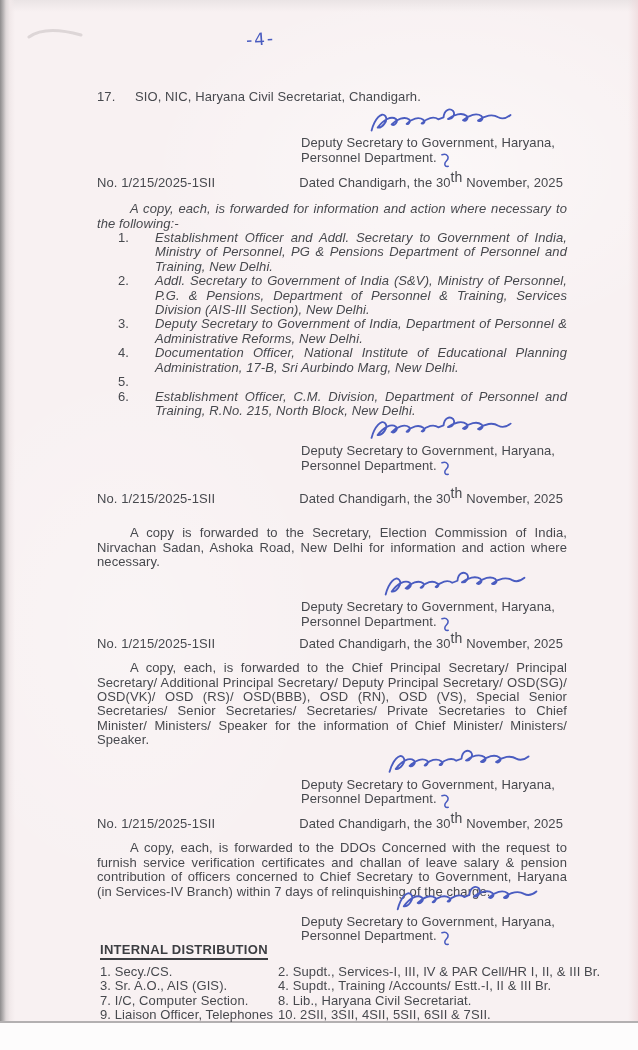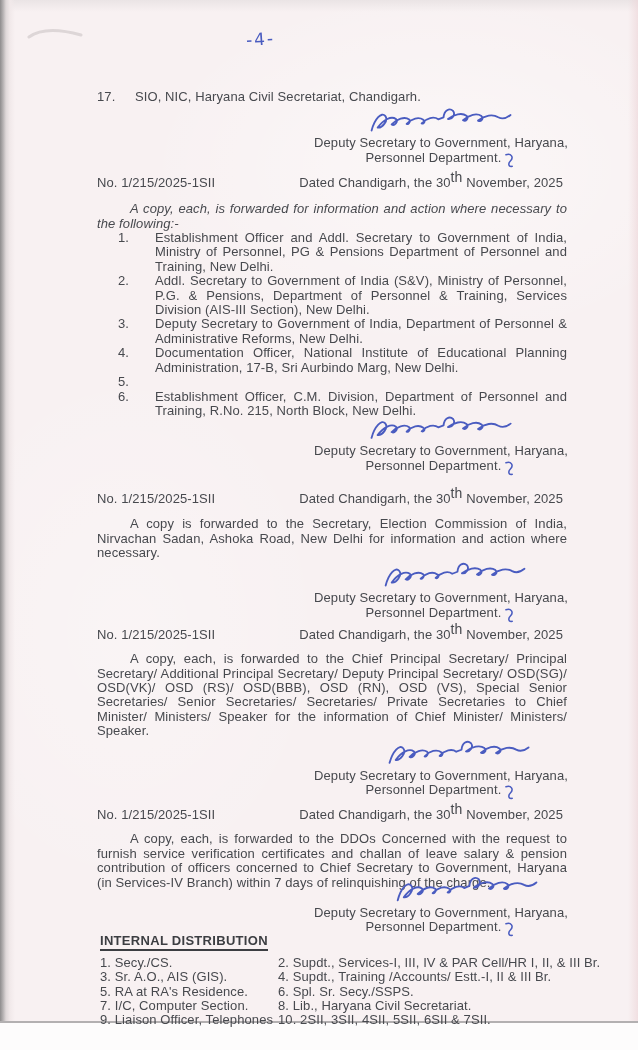--- a/index.html
+++ b/index.html
@@ -38,38 +38,38 @@
     position:absolute; left:97px; top:4px; width:470px;
     font-size:13px; line-height:14.4px; letter-spacing:.1px;
   }
   .li17 { margin-top:86px; display:flex; }
   .li17 .num { width:38px; flex:none; }
   .para { text-align:justify; text-indent:33px; margin:0; }
   .p1 { margin-top:12px;font-style:italic; }
   .list { margin-top:0; }
   .li { display:flex; padding-left:21px; }
   .li .num { width:37px; flex:none; }
-  .li .litxt { flex:1; text-align:justify; }
+  .li .litxt { flex:1; text-align:justify;font-style:italic; }
   .refline { display:flex; justify-content:space-between; align-items:baseline;gap:36px; }
   .refdate { padding-right:4px; }
   sup { font-size:14px; line-height:0; }
-  .sigblock { width:280px; margin-left:auto; margin-right:-14px; text-align:center; }
+  .sigblock { width:280px; margin-left:auto; margin-right:-14px; }
   .sig { display:block; margin:0 auto; width:160px; height:30px; stroke:var(--ink);
          fill:none; stroke-width:2.1; stroke-linecap:round; stroke-linejoin:round; }
   .sig-a { transform:rotate(-2deg); }
   .sig-b { transform:rotate(-1.5deg); width:152px; }
   .sig-c { transform:rotate(-2.5deg) translateX(14px); width:168px; }
   .sig-d { transform:rotate(-2deg) translateX(18px); width:162px; }
   .sig-e { transform:rotate(-3deg) translateX(26px); width:178px; }
   .hook { width:13px; height:16px; vertical-align:-7px; margin-left:2px;
           stroke:var(--ink); fill:none; stroke-width:1.7; stroke-linecap:round; }
   .mt-ref1 { margin-top:7px; }
   .mt-sig2 { margin-top:-4px; }
   .mt-ref2 { margin-top:15px; }
-  .mt-p2   { margin-top:11px; }
+  .mt-p2   { margin-top:20px; }
   .mt-sig3 { margin-top:1px; }
   .mt-ref3 { margin-top:4px; }
   .mt-p3   { margin-top:10px; }
   .mt-sig4 { margin-top:0px; }
   .mt-ref4 { margin-top:7px; }
   .mt-p4   { margin-top:10px; }
   .mt-sig5 { margin-top:-14px; }
   .dist { margin-top:-4px; margin-left:3px; width:528px; }
   .dist-head { display:inline-block; font-weight:700; color:#3c3e42;
                border-bottom:2px solid #3c3e42; letter-spacing:.3px; }
@@ -226,24 +226,20 @@
       <div class="dist-rows">
         <div class="dist-row">
           <span class="dist-left">1. Secy./CS.</span>
           <span class="dist-right">2. Supdt., Services-I, III, IV &amp; PAR Cell/HR I, II, &amp; III Br.</span>
         </div>
         <div class="dist-row">
           <span class="dist-left">3. Sr. A.O., AIS (GIS).</span>
           <span class="dist-right">4. Supdt., Training /Accounts/ Estt.-I, II &amp; III Br.</span>
         </div>
         <div class="dist-row">
-          <span class="dist-left">5. RA at RA's Residence.</span>
-          <span class="dist-right">6. Spl. Sr. Secy./SSPS.</span>
-        </div>
-        <div class="dist-row">
           <span class="dist-left">7. I/C, Computer Section.</span>
           <span class="dist-right">8. Lib., Haryana Civil Secretariat.</span>
         </div>
         <div class="dist-row">
           <span class="dist-left">9. Liaison Officer, Telephones</span>
           <span class="dist-right">10. 2SII, 3SII, 4SII, 5SII, 6SII &amp; 7SII.</span>
         </div>
       </div>
     </div>
 

